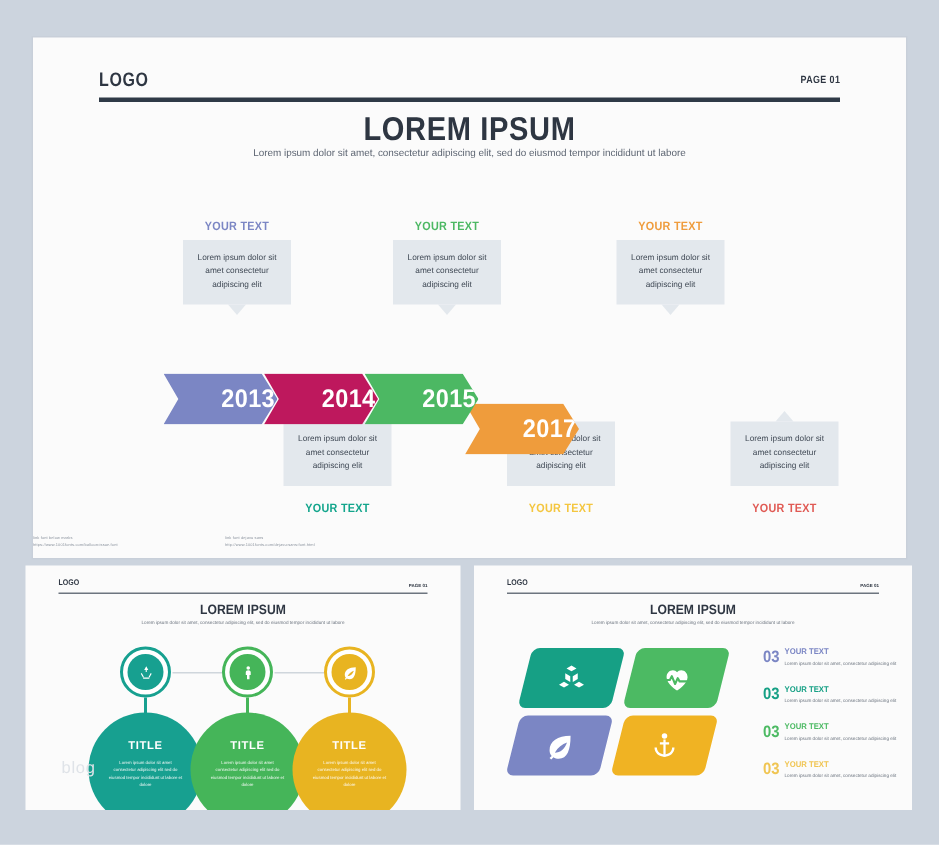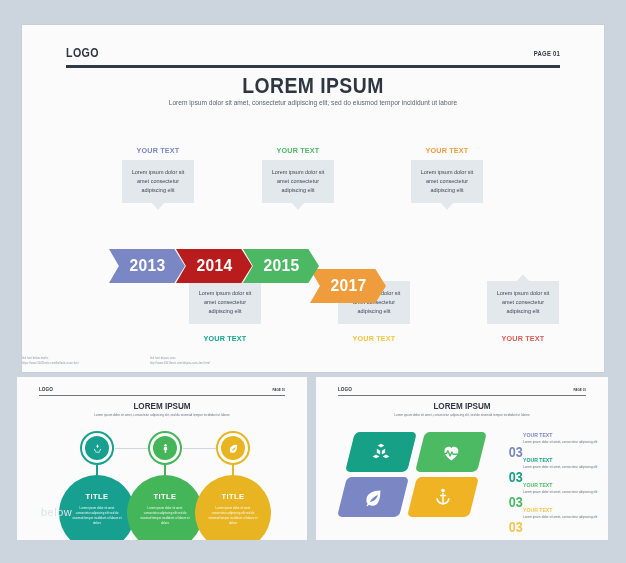--- a/index.html
+++ b/index.html
@@ -55,21 +55,21 @@
   }
 
   
   .timeline {
     position: absolute; left: 87px; top: 204px;
     display: flex; align-items: center;
   }
   .chev {
     position: relative;
     height: 34px; width: 76px;
-    display: flex; align-items: center; justify-content: center;
+    display: flex; align-items: center; justify-content: flex-end;
     margin-right: -9px;
     clip-path: polygon(0 0, 86% 0, 100% 50%, 86% 100%, 0 100%, 13% 50%);
   }
   .chev:first-child { clip-path: polygon(0 0, 86% 0, 100% 50%, 86% 100%, 0 100%, 13% 50%); }
   .chev span {
     font-family: "Liberation Sans Narrow", "Liberation Sans", sans-serif;
     font-weight: bold; font-size: 17px; color: #ffffff;
     letter-spacing: .3px; transform: scaleX(.92);
     padding-left: 2px;
   }
@@ -177,23 +177,23 @@
   
   .tile {
     position: absolute; width: 62px; height: 40px;
     transform: skewX(-14deg);
     display: flex; align-items: center; justify-content: center;
     border-radius: 5px;
   }
   .tile svg { transform: skewX(14deg); }
   .litem { position: absolute; left: 192px; width: 96px; }
   .lnum {
-    position: absolute; left: 0; top: 12px;
-    font-family: "Liberation Sans Narrow", "Liberation Sans", sans-serif;
-    font-weight: bold; font-size: 14px; transform: scaleX(.9);
+    position: absolute; left: 0; top: 0;
+    font-family: "Liberation Sans Narrow", "Liberation Sans", sans-serif;
+    font-weight: bold; font-size: 11px; transform: scaleX(.9);
   }
   .ltext {
     position: absolute; left: 15px; top: 0;
     font-family: "Liberation Sans Narrow", "Liberation Sans", sans-serif;
     font-weight: bold; font-size: 5.6px; transform: scaleX(.92);
     transform-origin: left center;
   }
   .lbody {
     position: absolute; left: 15px; top: 8px; width: 80px;
     font-size: 3.1px; line-height: 1.7; color: #6b737e;
@@ -225,21 +225,21 @@
     </div>
     <div class="callout top" id="ct2" style="left:389px; top:121px;">
       <div class="ylabel" style="color: rgb(239, 156, 60);">YOUR TEXT</div>
       <div class="box">Lorem ipsum dolor sit amet consectetur adipiscing elit</div>
     </div>
 
     <div class="timeline">
       <div class="chev" id="ch0" style="background: rgb(123, 134, 196); z-index: 10;">
         <span>2013</span>
       </div>
-      <div class="chev" id="ch1" style="background: #b91c1c; z-index: 9;">
+      <div class="chev" id="ch1" style="background: #be185d; z-index: 9;">
         <span>2014</span>
       </div>
       <div class="chev" id="ch2" style="background: rgb(76, 184, 99); z-index: 8;">
         <span>2015</span>
       </div>
       <div class="chev" id="ch4" style="background: rgb(239, 156, 60); z-index: 6; margin-top: 40px;">
         <span>2017</span>
       </div>
     </div>
 
@@ -312,21 +312,21 @@
     </div>
     <div class="bigcircle" id="bc1" style="left: 110px; top: 98px; background: rgb(69, 181, 89);">
       <div class="bt">TITLE</div>
       <div class="bb">Lorem ipsum dolor sit amet consectetur adipiscing elit sed do eiusmod tempor incididunt ut labore et dolore</div>
     </div>
     <div class="bigcircle" id="bc2" style="left: 178px; top: 98px; background: rgb(232, 180, 33);">
       <div class="bt">TITLE</div>
       <div class="bb">Lorem ipsum dolor sit amet consectetur adipiscing elit sed do eiusmod tempor incididunt ut labore et dolore</div>
     </div>
 
-    <div class="watermark">below</div>
+    <div class="watermark">blog</div>
   </div>
 
   <div class="thumb thumb-right">
     <div class="t-head">
       <div class="t-logo">LOGO</div>
       <div class="t-page">PAGE 01</div>
       <div class="t-rule"></div>
     </div>
     <div class="t-title">LOREM IPSUM</div>
     <div class="t-sub">Lorem ipsum dolor sit amet, consectetur adipiscing elit, sed do eiusmod tempor incididunt ut labore</div>

